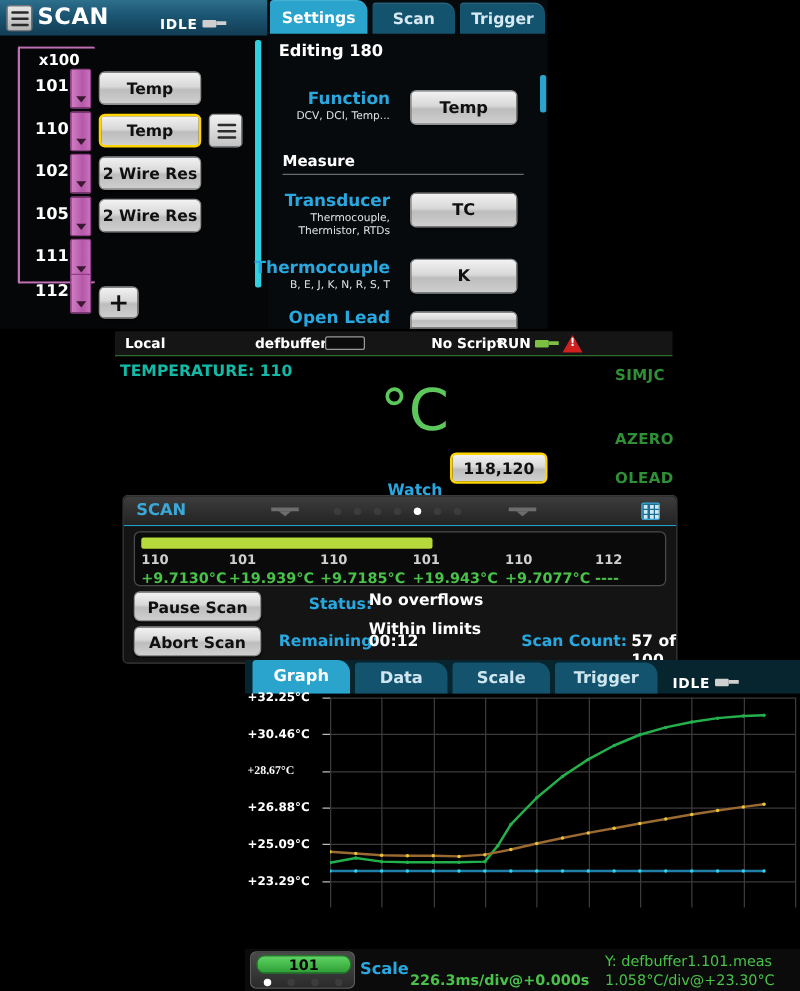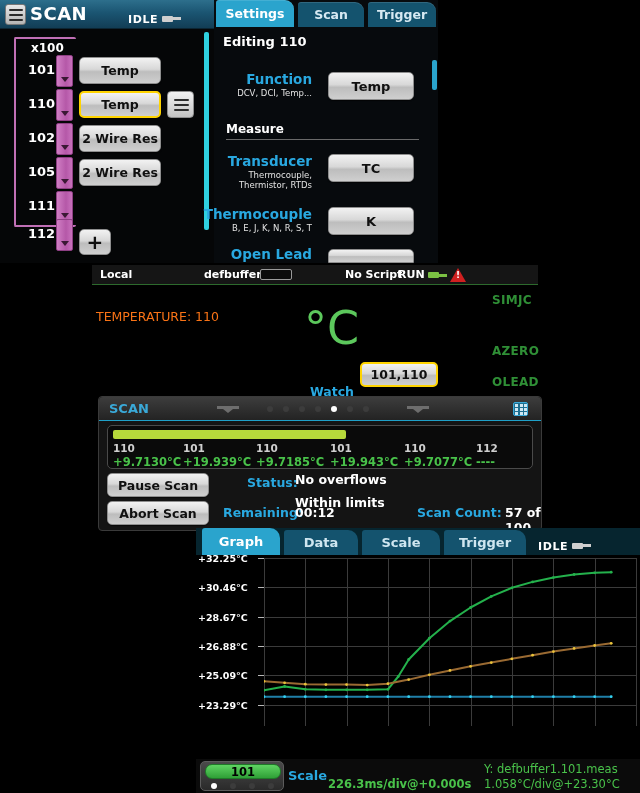--- a/index.html
+++ b/index.html
@@ -150,21 +150,21 @@
   #mRun .plugIcon { margin-left:3px; }
   #warnTri {
     position:absolute; left:358px; top:3px; width:0; height:0;
     border-left:8px solid transparent; border-right:8px solid transparent;
     border-bottom:14px solid #d02020;
   }
   #warnTri span {
     position:absolute; left:-2px; top:4px; width:4px; height:7px;
     color:#fff; font-size:9px; font-weight:bold; line-height:7px; text-align:center;
   }
-  #tempLabel { position:absolute; left:4px; top:24px; font-size:12.5px; font-weight:normal; color:#f97316;margin-top:20px; }
+  #tempLabel { position:absolute; left:4px; top:24px; font-size:12.5px; font-weight:bold; color:#14b8a6; }
   #bigVal {
     position:absolute; left:0px; top:34px; width:300px; height:62px;
     font-size:56px; font-weight:normal; color:#5cc85c; letter-spacing:-1px;
     font-family:"DejaVu Sans","Liberation Sans",sans-serif;
   }
   #bigUnit { position:absolute; left:212px; top:36px; font-size:46px; color:#5cc85c; }
   #watchLbl {
     position:absolute; left:190px; top:96px; width:72px; text-align:right;
     color:#29a8e0; font-size:12.5px; font-weight:bold; line-height:1.1;margin-top:24px;
   }
@@ -326,21 +326,21 @@
     <div id="leftScroll"></div>
   </div>
 
   <div id="setPanel">
     <div class="tabRow">
       <div class="tab active" id="tabSettings">Settings</div>
       <div class="tab" id="tabScan">Scan</div>
       <div class="tab" id="tabTrigger">Trigger</div>
     </div>
     <div id="setScroll"></div>
-    <div id="editing">Editing 110</div>
+    <div id="editing">Editing 180</div>
 
     <div class="setRow" style="top:64px">
       <div class="setLbl" style="top:8px">Function</div>
       <div class="setSub" style="top:25px">DCV, DCI, Temp...</div>
       <div class="setBtn gbtn" style="top:8px">Temp</div>
     </div>
 
     <div id="measLbl">Measure</div>
     <div id="measRule"></div>
 
@@ -370,21 +370,21 @@
       <div id="bufGauge"></div>
       <div class="t" id="mScript">No Script</div>
       <div class="t" id="mRun"><span>RUN</span><span class="plugIcon green"></span></div>
       <div id="warnTri">
           <span>!</span>
         </div>
     </div>
     <div id="tempLabel">TEMPERATURE: 110</div>
     <div id="bigUnit">°C</div>
     <div id="watchLbl"><span>Watch</span><br><span>Channel</span></div>
-    <div id="watchBtn" class="gbtn sel">101,110</div>
+    <div id="watchBtn" class="gbtn sel">118,120</div>
     <div class="mRight" id="simjc">SIMJC</div>
     <div class="mRight" id="azero">AZERO</div>
     <div class="mRight" id="olead">OLEAD</div>
   </div>
 
   <div id="scanStat">
     <div id="ssHead">
       <div id="ssTitle">SCAN</div>
       <div class="chev" id="chevL"></div>
       <div id="dots">
@@ -457,21 +457,21 @@
       <div class="gtab" id="gtTrig">Trigger</div>
       <div id="gIdle"><span class="idleTag">IDLE</span><span class="plugIcon"></span></div>
     </div>
 
     <div id="plot">
       <div id="yLabels">
           <div class="yLab" style="top: -2px;">+32.25°C</div>
           <div class="yTickMark" style="top: 3px;"></div>
           <div class="yLab" style="top: 27.3706px;">+30.46°C</div>
           <div class="yTickMark" style="top: 32.3706px;"></div>
-          <div class="yLab" style="top: 56.7413px;">+28.67°C</div>
+          <div class="yLab" style="top: 56.7413px; font-family: Liberation Serif, serif;">+28.67°C</div>
           <div class="yTickMark" style="top: 61.7413px;"></div>
           <div class="yLab" style="top: 86.1119px;">+26.88°C</div>
           <div class="yTickMark" style="top: 91.1119px;"></div>
           <div class="yLab" style="top: 115.483px;">+25.09°C</div>
           <div class="yTickMark" style="top: 120.483px;"></div>
           <div class="yLab" style="top: 144.853px;">+23.29°C</div>
           <div class="yTickMark" style="top: 149.853px;"></div>
         </div>
       <div id="grid">
           <div class="gl glh" style="top: 0px;"></div>

